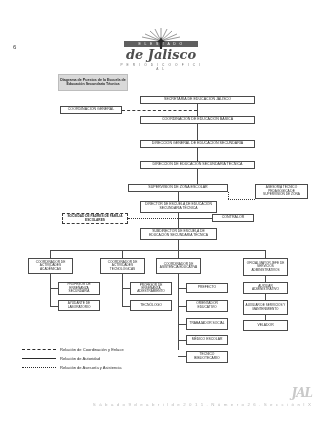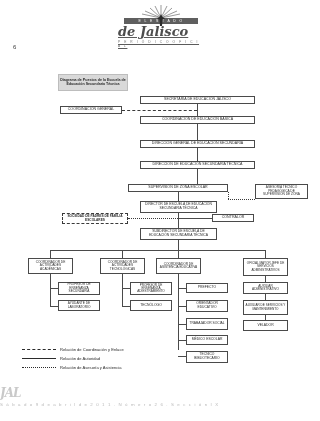--- a/index.html
+++ b/index.html
@@ -9,22 +9,22 @@
     position:relative;overflow:hidden;
   }
   .page{position:absolute;inset:0;}
 
   
   .folio{
     position:absolute;left:13px;top:44px;
     font-size:6px;color:#3a3a3a;
   }
   .logo{
-    position:absolute;left:118px;top:5px;width:86px;height:36px;
-    color:#5b5b5b;text-decoration:underline;
+    position:absolute;left:118px;top:28px;width:86px;height:36px;
+    text-align:center;color:#5b5b5b;
   }
   .logo .rays{
     position:relative;height:13px;
   }
   .logo .rays svg{position:absolute;left:50%;top:0;transform:translateX(-50%);}
   .logo .bar{
     height:6px;background:#5f5f5f;margin:0 6px;position:relative;
     display:flex;align-items:center;justify-content:center;
     color:#ffffff;font-size:3.4px;letter-spacing:1.4px;
   }
@@ -71,21 +71,21 @@
   .legend-row{display:flex;align-items:center;height:9px;}
   .legend-key{width:38px;flex:none;display:flex;align-items:center;}
   .legend-key .s{width:34px;}
   .legend-key .s.dashdot{border-top:1.3px dashed #2b2b2b;}
   .legend-key .s.solid{border-top:1.1px solid #2b2b2b;}
   .legend-key .s.dotted{border-top:1.5px dotted #2b2b2b;}
   .legend-label{font-size:4.1px;color:#2b2b2b;white-space:nowrap;}
 
   
   .footer{
-    position:absolute;left:0;right:8px;top:386px;text-align:left;color:#c4c4c4;
+    position:absolute;left:0;right:8px;top:386px;text-align:right;color:#c4c4c4;
   }
   .footer .mark{
     font-family:"DejaVu Serif", serif;font-weight:bold;font-style:italic;
     font-size:12px;letter-spacing:-1px;color:#c9c9c9;
   }
   .footer .line{
     font-size:4.4px;letter-spacing:1.1px;color:#b9b9b9;margin-top:2px;
   }
 </style>
 </head>

